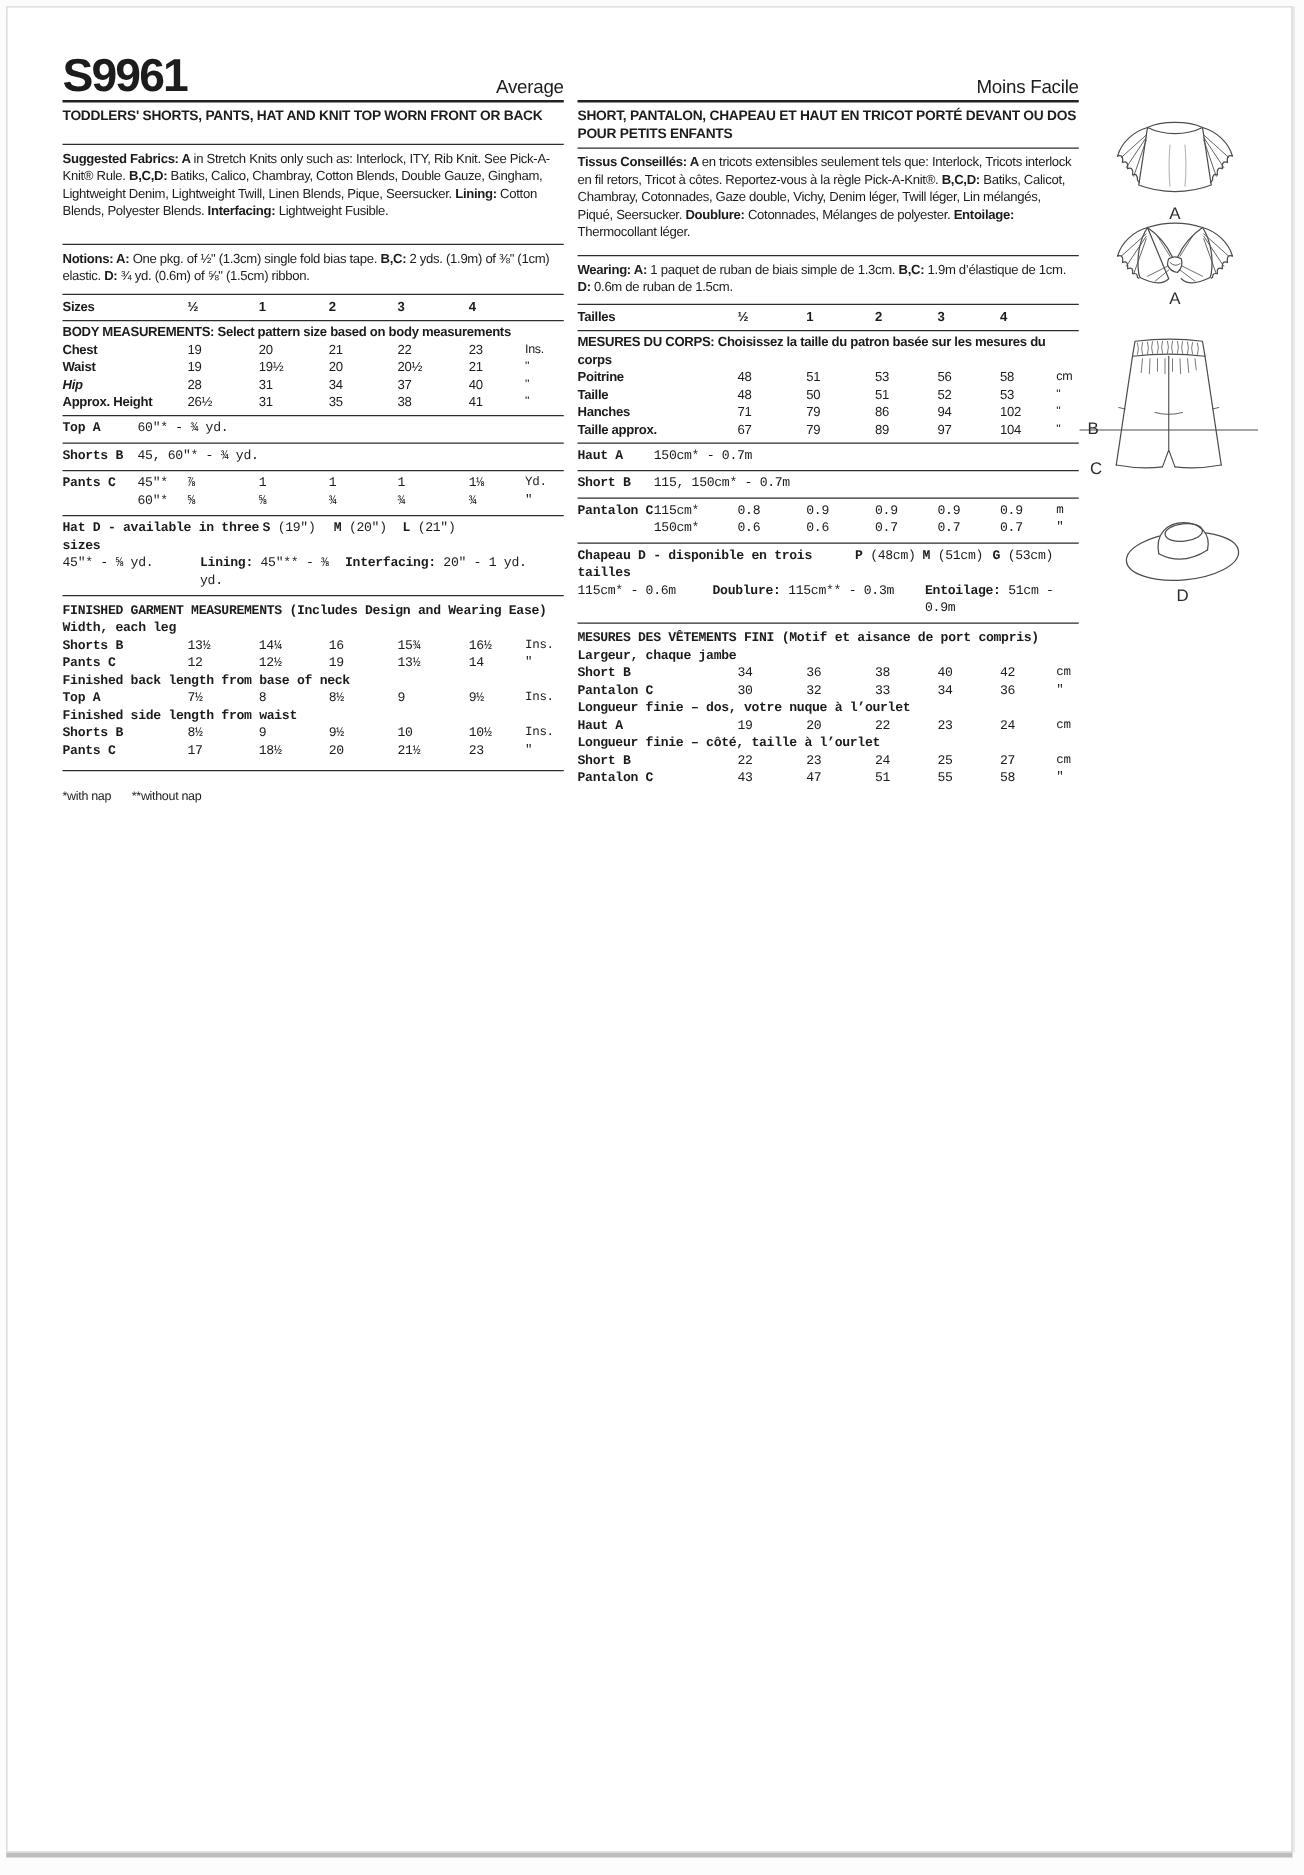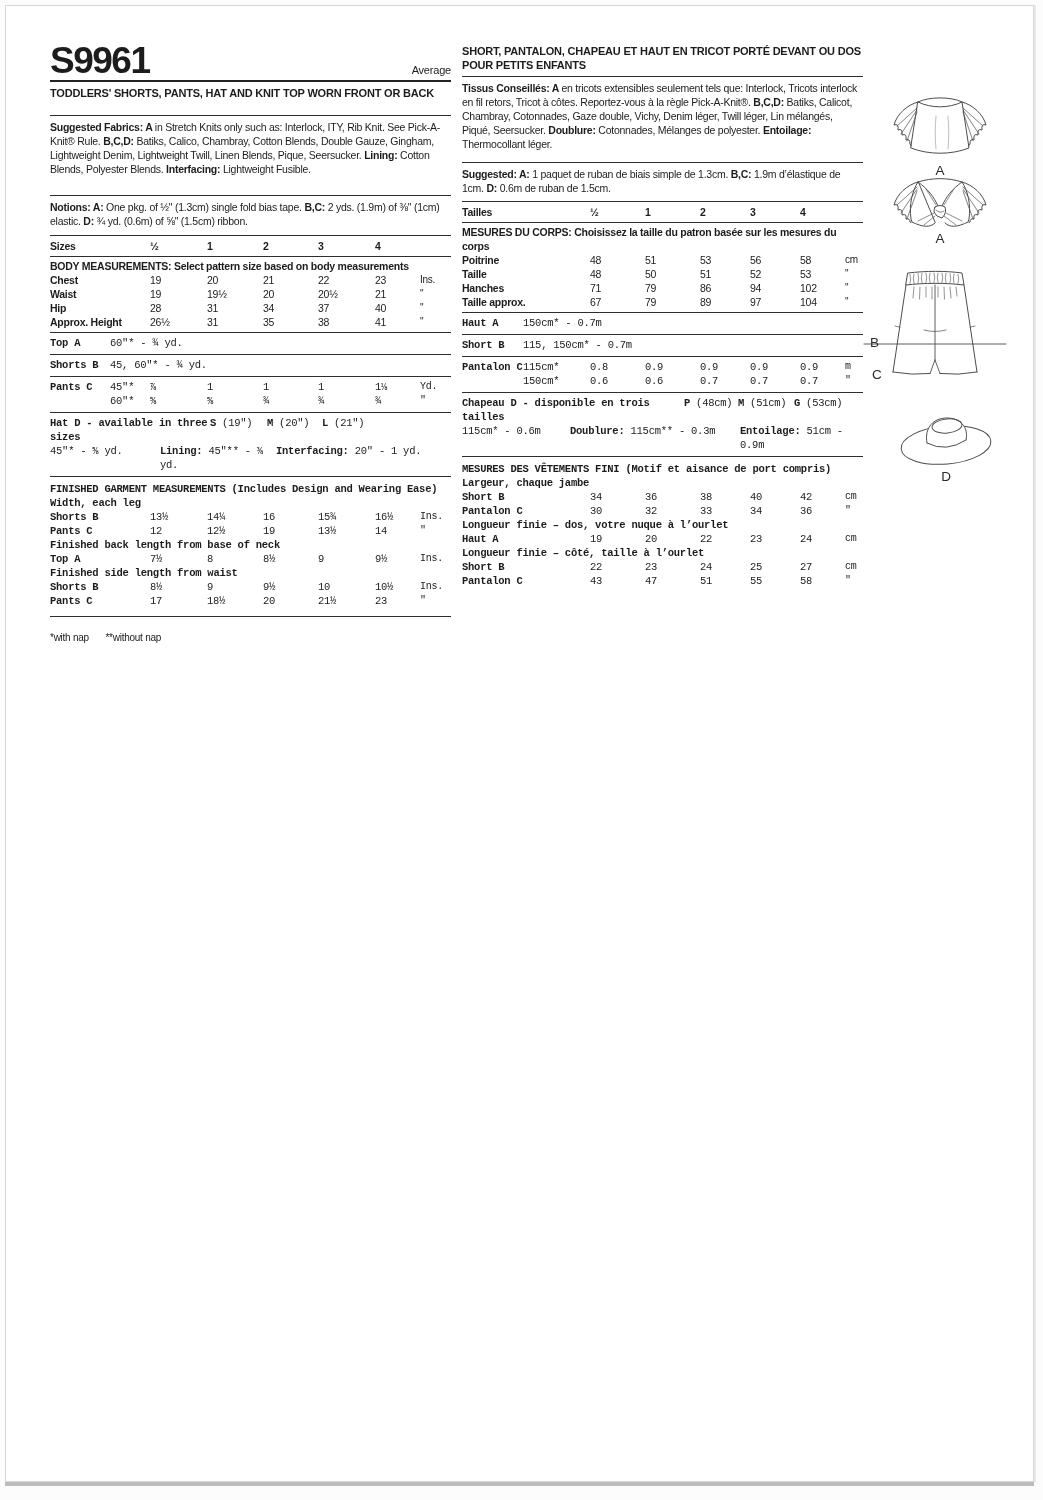--- a/index.html
+++ b/index.html
@@ -17,21 +17,21 @@
   .b { font-weight:bold; }
   .col { position:absolute; top:34px; width:401px; }
   .col-en { left:44px; }
   .col-fr { left:456px; }
 
   .hdr-row {
     display:flex; justify-content:space-between; align-items:flex-end;
     height:42px; border-bottom:2px solid #222; padding-bottom:3px;
   }
   .code { font-size:37px; font-weight:bold; letter-spacing:-1.5px; line-height:32px; }
-  .diff { font-size:11px; letter-spacing:-0.2px; }
+  .diff { font-size:15px; letter-spacing:-0.2px; }
 
   .title {
     font-weight:bold; font-size:11px; line-height:13.5px; letter-spacing:-0.2px;
     padding:5px 0 4px; min-height:33px;
   }
   .sect { border-top:1px solid #2d2d2d; padding:4px 0 6px; }
   .para-fabrics-en { min-height:80px; }
   .para-notions-en { min-height:40px; }
   .para-fabrics-fr { min-height:86px; }
   .para-notions-fr { min-height:34px; }
@@ -99,21 +99,21 @@
     <div class="trow g-en">
         <span class="c-label" style="grid-column: 1 / span 2;">Waist</span>
         <span class="c-val">19</span>
         <span class="c-val">19½</span>
         <span class="c-val">20</span>
         <span class="c-val">20½</span>
         <span class="c-val">21</span>
         <span class="c-unit">"</span>
       </div>
     <div class="trow g-en">
-        <span class="c-label" style="grid-column: 1 / span 2;">Hip</span>
+        <span class="c-label" style="grid-column: 1 / span 2; font-style: italic;">Hip</span>
         <span class="c-val">28</span>
         <span class="c-val">31</span>
         <span class="c-val">34</span>
         <span class="c-val">37</span>
         <span class="c-val">40</span>
         <span class="c-unit">"</span>
       </div>
     <div class="trow g-en" style="padding-bottom:3px;">
         <span class="c-label" style="grid-column: 1 / span 2;">Approx. Height</span>
         <span class="c-val">26½</span>
@@ -220,24 +220,28 @@
         </div>
     </div>
 
     <div class="footnote">
       <span>*with nap</span>
       <span>**without nap</span>
     </div>
   </div>
 
   <div class="col col-fr">
+    <div class="hdr-row">
+      <span></span>
+      <span class="diff">Moins Facile</span>
+    </div>
     <div class="title">SHORT, PANTALON, CHAPEAU ET HAUT EN TRICOT PORTÉ DEVANT OU DOS POUR PETITS ENFANTS</div>
 
     <div class="sect para-fabrics-fr"><span class="b">Tissus Conseillés: A </span><span>en tricots extensibles seulement tels que: Interlock, Tricots interlock en fil retors, Tricot à côtes. Reportez-vous à la règle Pick-A-Knit®. </span><span class="b">B,C,D: </span><span>Batiks, Calicot, Chambray, Cotonnades, Gaze double, Vichy, Denim léger, Twill léger, Lin mélangés, Piqué, Seersucker. </span><span class="b">Doublure: </span><span>Cotonnades, Mélanges de polyester. </span><span class="b">Entoilage: </span><span>Thermocollant léger.</span></div>
-    <div class="sect para-notions-fr"><span class="b">Suggested: A: </span><span>1 paquet de ruban de biais simple de 1.3cm. </span><span class="b">B,C: </span><span>1.9m d’élastique de 1cm. </span><span class="b">D: </span><span>0.6m de ruban de 1.5cm.</span></div>
+    <div class="sect para-notions-fr"><span class="b">Wearing: A: </span><span>1 paquet de ruban de biais simple de 1.3cm. </span><span class="b">B,C: </span><span>1.9m d’élastique de 1cm. </span><span class="b">D: </span><span>0.6m de ruban de 1.5cm.</span></div>
 
     <div class="trow g-fr sizes-row">
         <span class="c-label" style="grid-column: 1 / span 2;">Tailles</span>
         <span class="c-val">½</span>
         <span class="c-val">1</span>
         <span class="c-val">2</span>
         <span class="c-val">3</span>
         <span class="c-val">4</span>
       </div>
     <div class="sect-head">MESURES DU CORPS: Choisissez la taille du patron basée sur les mesures du corps</div>

